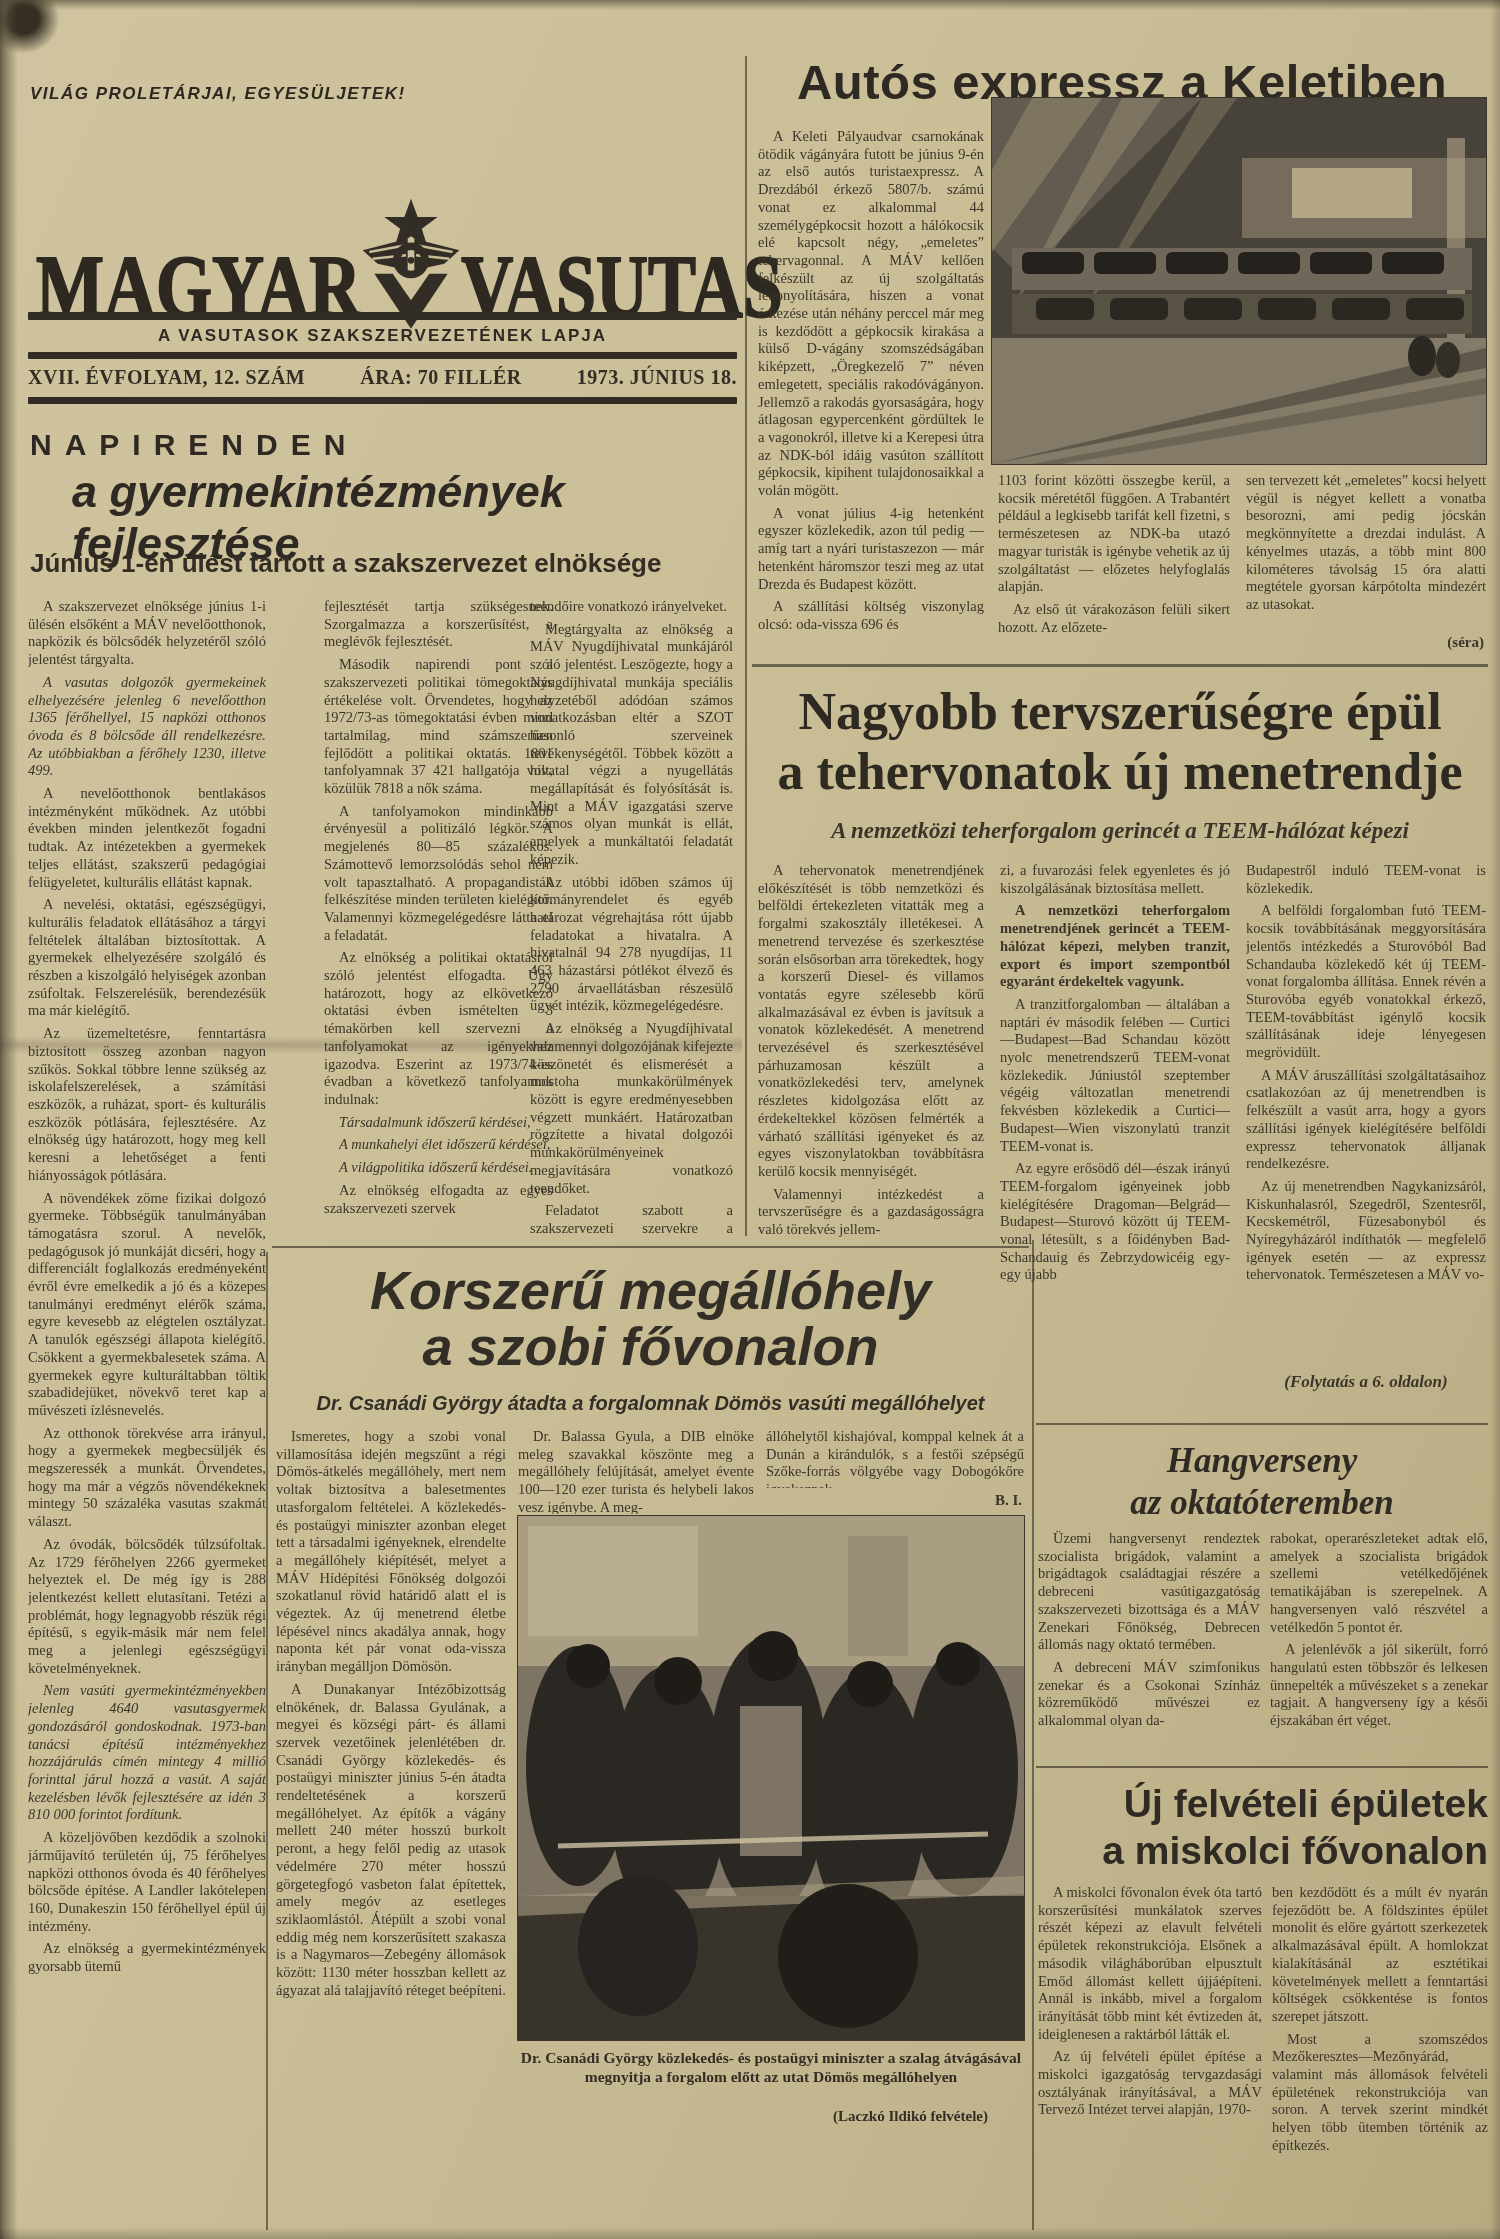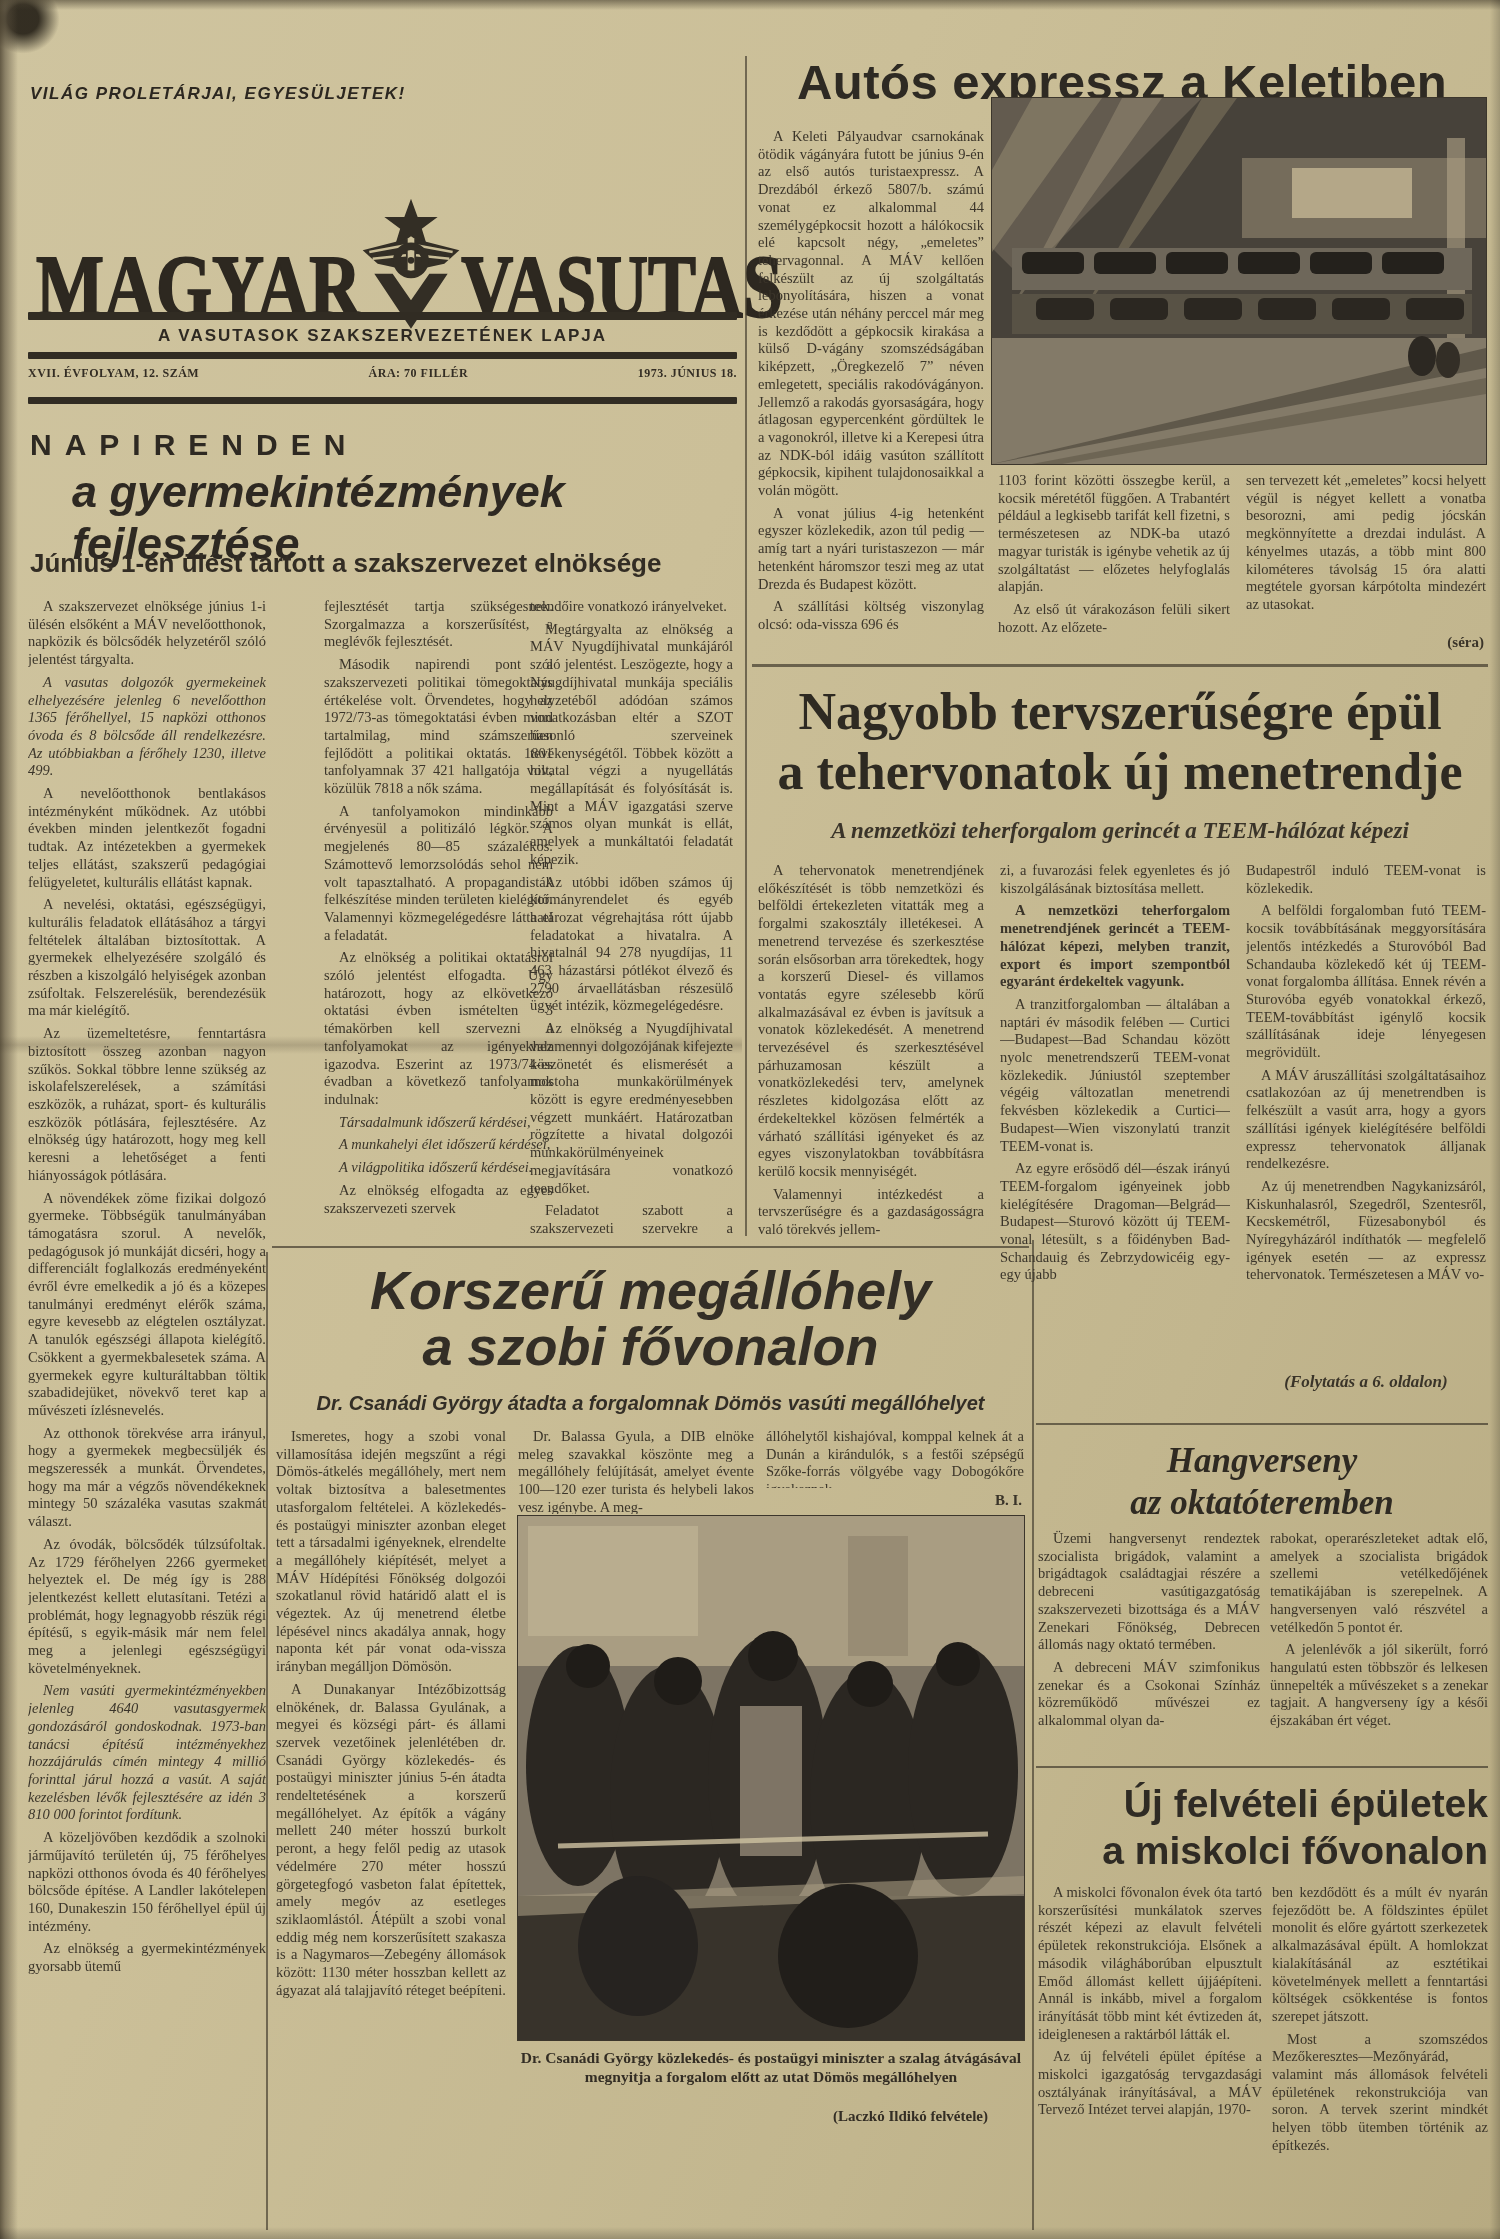--- a/index.html
+++ b/index.html
@@ -28,21 +28,21 @@
   .hrule{position:absolute;height:2px;background:#423b2cb3;}
   .slogan{left:30px;top:84px;font-family:"Liberation Sans",sans-serif;font-style:italic;font-weight:700;
     font-size:17px;letter-spacing:1.5px;color:#2c2720;}
   .title-row{left:36px;top:197px;width:708px;display:flex;justify-content:space-between;align-items:flex-end;text-align:center;}
   .title-word{font-family:"Liberation Serif",serif;font-weight:700;font-size:72px;line-height:1;
     letter-spacing:0px;color:#2d2820;-webkit-text-stroke:1.6px #2d2820;transform:scaleY(1.22);transform-origin:bottom;}
   .emblem{width:100px;height:150px;margin-bottom:-16px;flex:0 0 auto;}
   .subtitle{left:28px;top:326px;width:709px;text-align:center;font-family:"Liberation Sans",sans-serif;
     font-weight:700;font-size:17px;letter-spacing:2px;color:#2e2922;}
   .dateline{left:28px;top:366px;width:709px;display:flex;justify-content:space-between;
-    font-weight:700;font-size:12px;letter-spacing:.5px;color:#332d24;}
+    font-weight:700;font-size:20px;letter-spacing:.5px;color:#332d24;}
   .kicker{left:30px;top:428px;font-family:"Liberation Sans",sans-serif;font-weight:700;font-size:30px;
     letter-spacing:13px;color:#2e2922;}
   .lead-headline{left:72px;top:466px;width:680px;font-family:"Liberation Sans",sans-serif;font-style:italic;
     font-weight:700;font-size:45px;color:#2e2922;}
   .lead-subhead{left:30px;top:548px;width:710px;font-family:"Liberation Sans",sans-serif;font-weight:700;
     font-size:26px;color:#332d24;}
   .col{position:absolute;overflow:hidden;font-size:14.5px;line-height:17.7px;text-align:justify;color:#3b352a;}
   .para{margin:0 0 5px 0;text-indent:15px;}
   .s-i{font-style:italic;} .s-b{font-weight:700;}
   .s-ni{text-indent:0;}

